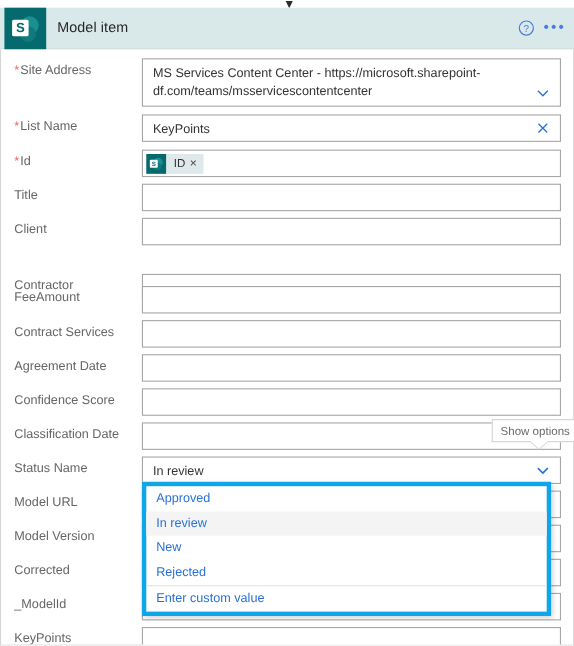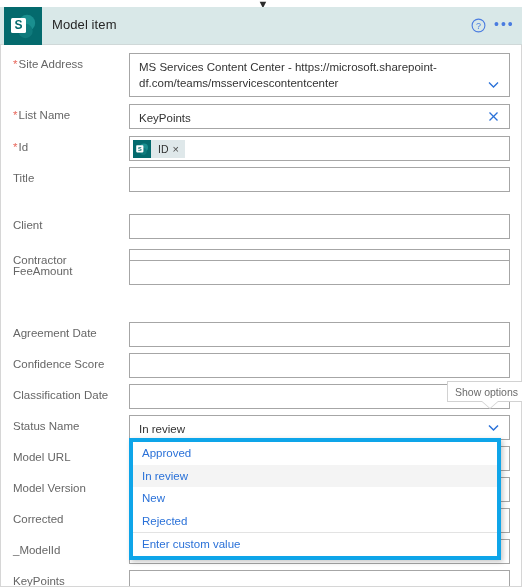--- a/index.html
+++ b/index.html
@@ -307,35 +307,39 @@
           <div class="token-x">×</div>
         </div>
       </div>
     </div>
 
     <div class="row" style="top:120px;">
       <div class="row-label">Title</div>
       <div class="field"></div>
     </div>
 
-    <div class="row" style="top:167px;text-align:center;">
+    <div class="row" style="top:151px;text-align:center;">
       <div class="row-label">Client</div>
       <div class="field"></div>
     </div>
 
     <div class="row" style="top:182px;margin-top:20px;">
       <div class="row-label">Contractor</div>
       <div class="field"></div>
     </div>
 
     <div class="row" style="top:213px;">
       <div class="row-label">FeeAmount</div>
       <div class="field"></div>
     </div>
 
+    <div class="row" style="top:244px;">
+      <div class="row-label">Contract Services</div>
+      <div class="field"></div>
+    </div>
 
     <div class="row" style="top:275px;">
       <div class="row-label">Agreement Date</div>
       <div class="field"></div>
     </div>
 
     <div class="row" style="top:306px;">
       <div class="row-label">Confidence Score</div>
       <div class="field"></div>
     </div>

